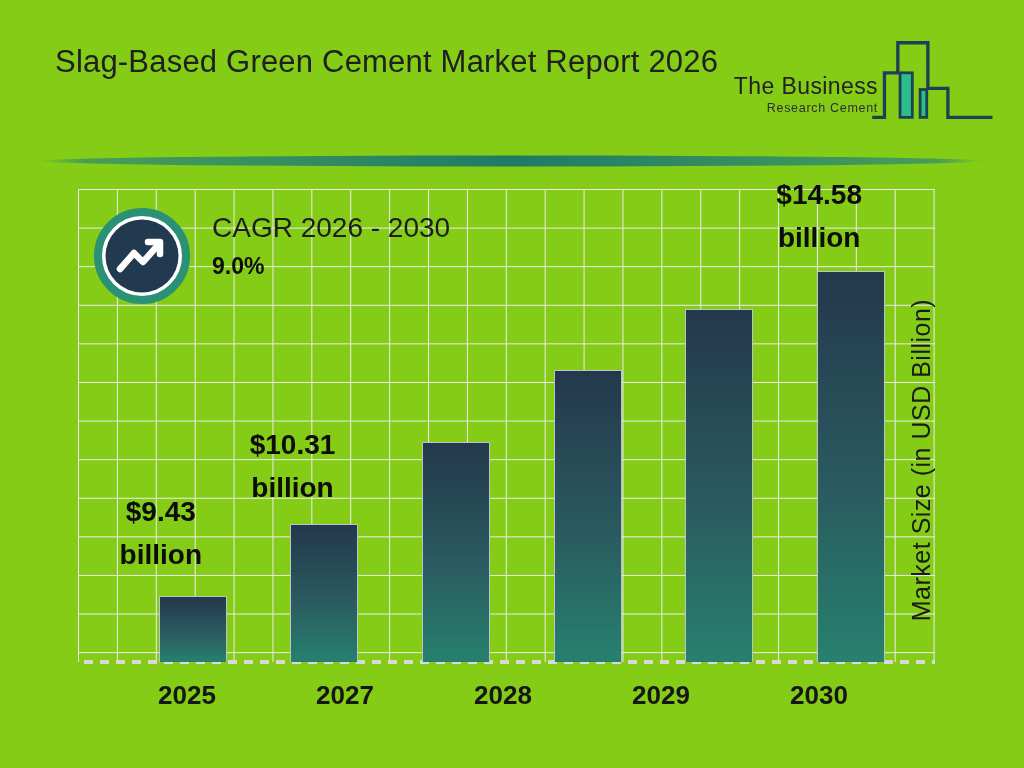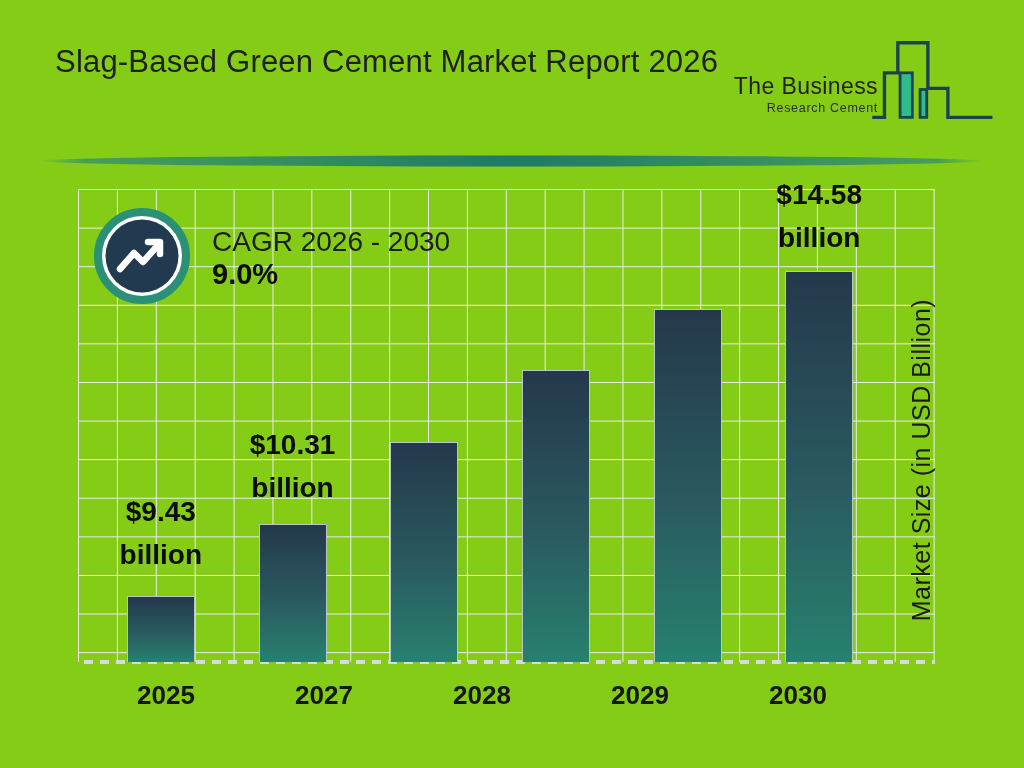--- a/index.html
+++ b/index.html
@@ -26,44 +26,44 @@
     background-image:
       linear-gradient(to right, #ebebef 1px, transparent 1px),
       linear-gradient(to bottom, #ebebef 1px, transparent 1px);
     background-size:38.9px 38.6px;
   }
   .baseline {
     position:absolute; left:6px; right:0; bottom:-2px; height:4px; z-index:0;
     background:repeating-linear-gradient(90deg,#d9d9d9 0 9px, transparent 9px 16px);
   }
   .bars { position:absolute; left:17px; bottom:0; width:790px; height:100%; display:flex; }
-  .slot { flex:1; position:relative; display:flex; align-items:flex-end; justify-content:center; }
+  .slot { flex:1; position:relative; display:flex; align-items:flex-end; justify-content:flex-end; }
   .bar  {
     width:66px; z-index:1;
     background:linear-gradient(180deg,#24384c 0%, #2a5a60 55%, #27816e 100%);
     border:1px solid #b9c5cd; border-bottom:none;
   }
   .val-label {
     position:absolute; left:50%; transform:translateX(-50%); z-index:2;
     text-align:center; font-weight:bold; font-size:28px; line-height:43px;
     color:#0c0c0c; white-space:nowrap;
   }
   
-  .xlabels { position:absolute; left:87px; top:680px; width:790px; display:flex;justify-content:flex-end; }
+  .xlabels { position:absolute; left:108px; top:680px; width:790px; display:flex;justify-content:flex-end; }
   .xlab { flex:1; text-align:center; font-size:26px; font-weight:bold; color:#161616; }
   .ylabel {
     position:absolute; left:921px; top:460px;
     transform:translate(-50%,-50%) rotate(-90deg);
     font-size:25px; color:#1b1b1b; white-space:nowrap; letter-spacing:0.5px;
   }
   
   .cagr-badge { position:absolute; left:93px; top:207px; }
-  .cagr-text  { position:absolute; left:212px; top:226px; }
+  .cagr-text  { position:absolute; left:212px; top:212px; }
   .cagr-label { font-size:28px; color:#1d1d1d; }
-  .cagr-value { font-size:29px; font-weight:bold; color:#0d0d0d; }
+  .cagr-value { font-size:23px; font-weight:bold; color:#0d0d0d; margin-top:9px; }
 </style>
 </head>
 <body>
 
 <div class="page">
 
   <div class="title">Slag-Based Green Cement Market Report 2026</div>
 
   <div class="logo">
     <div class="logo-text">

